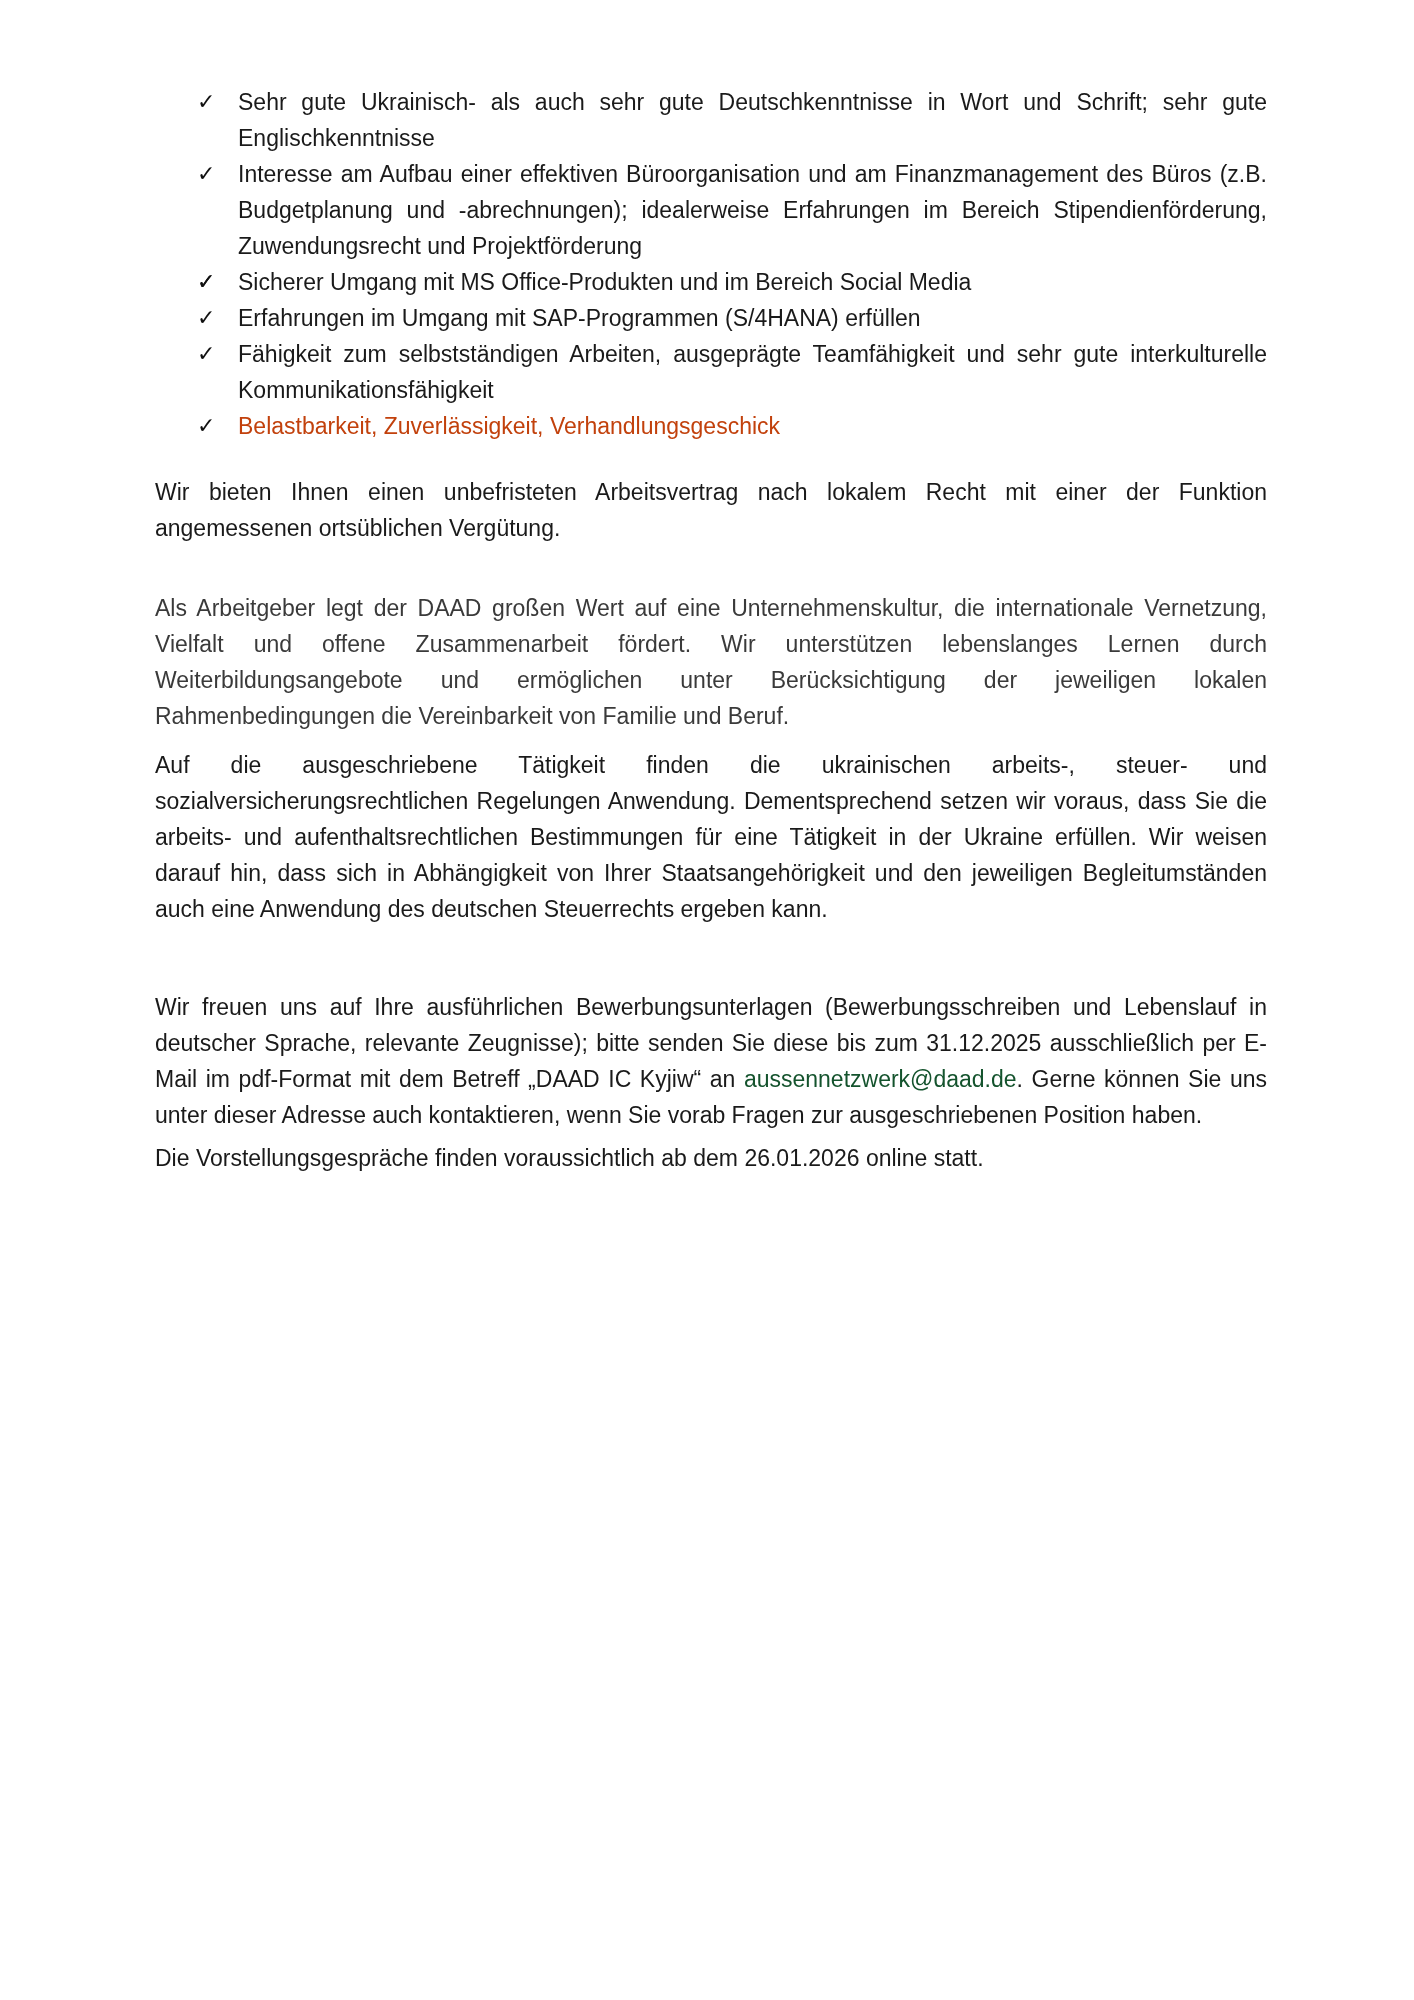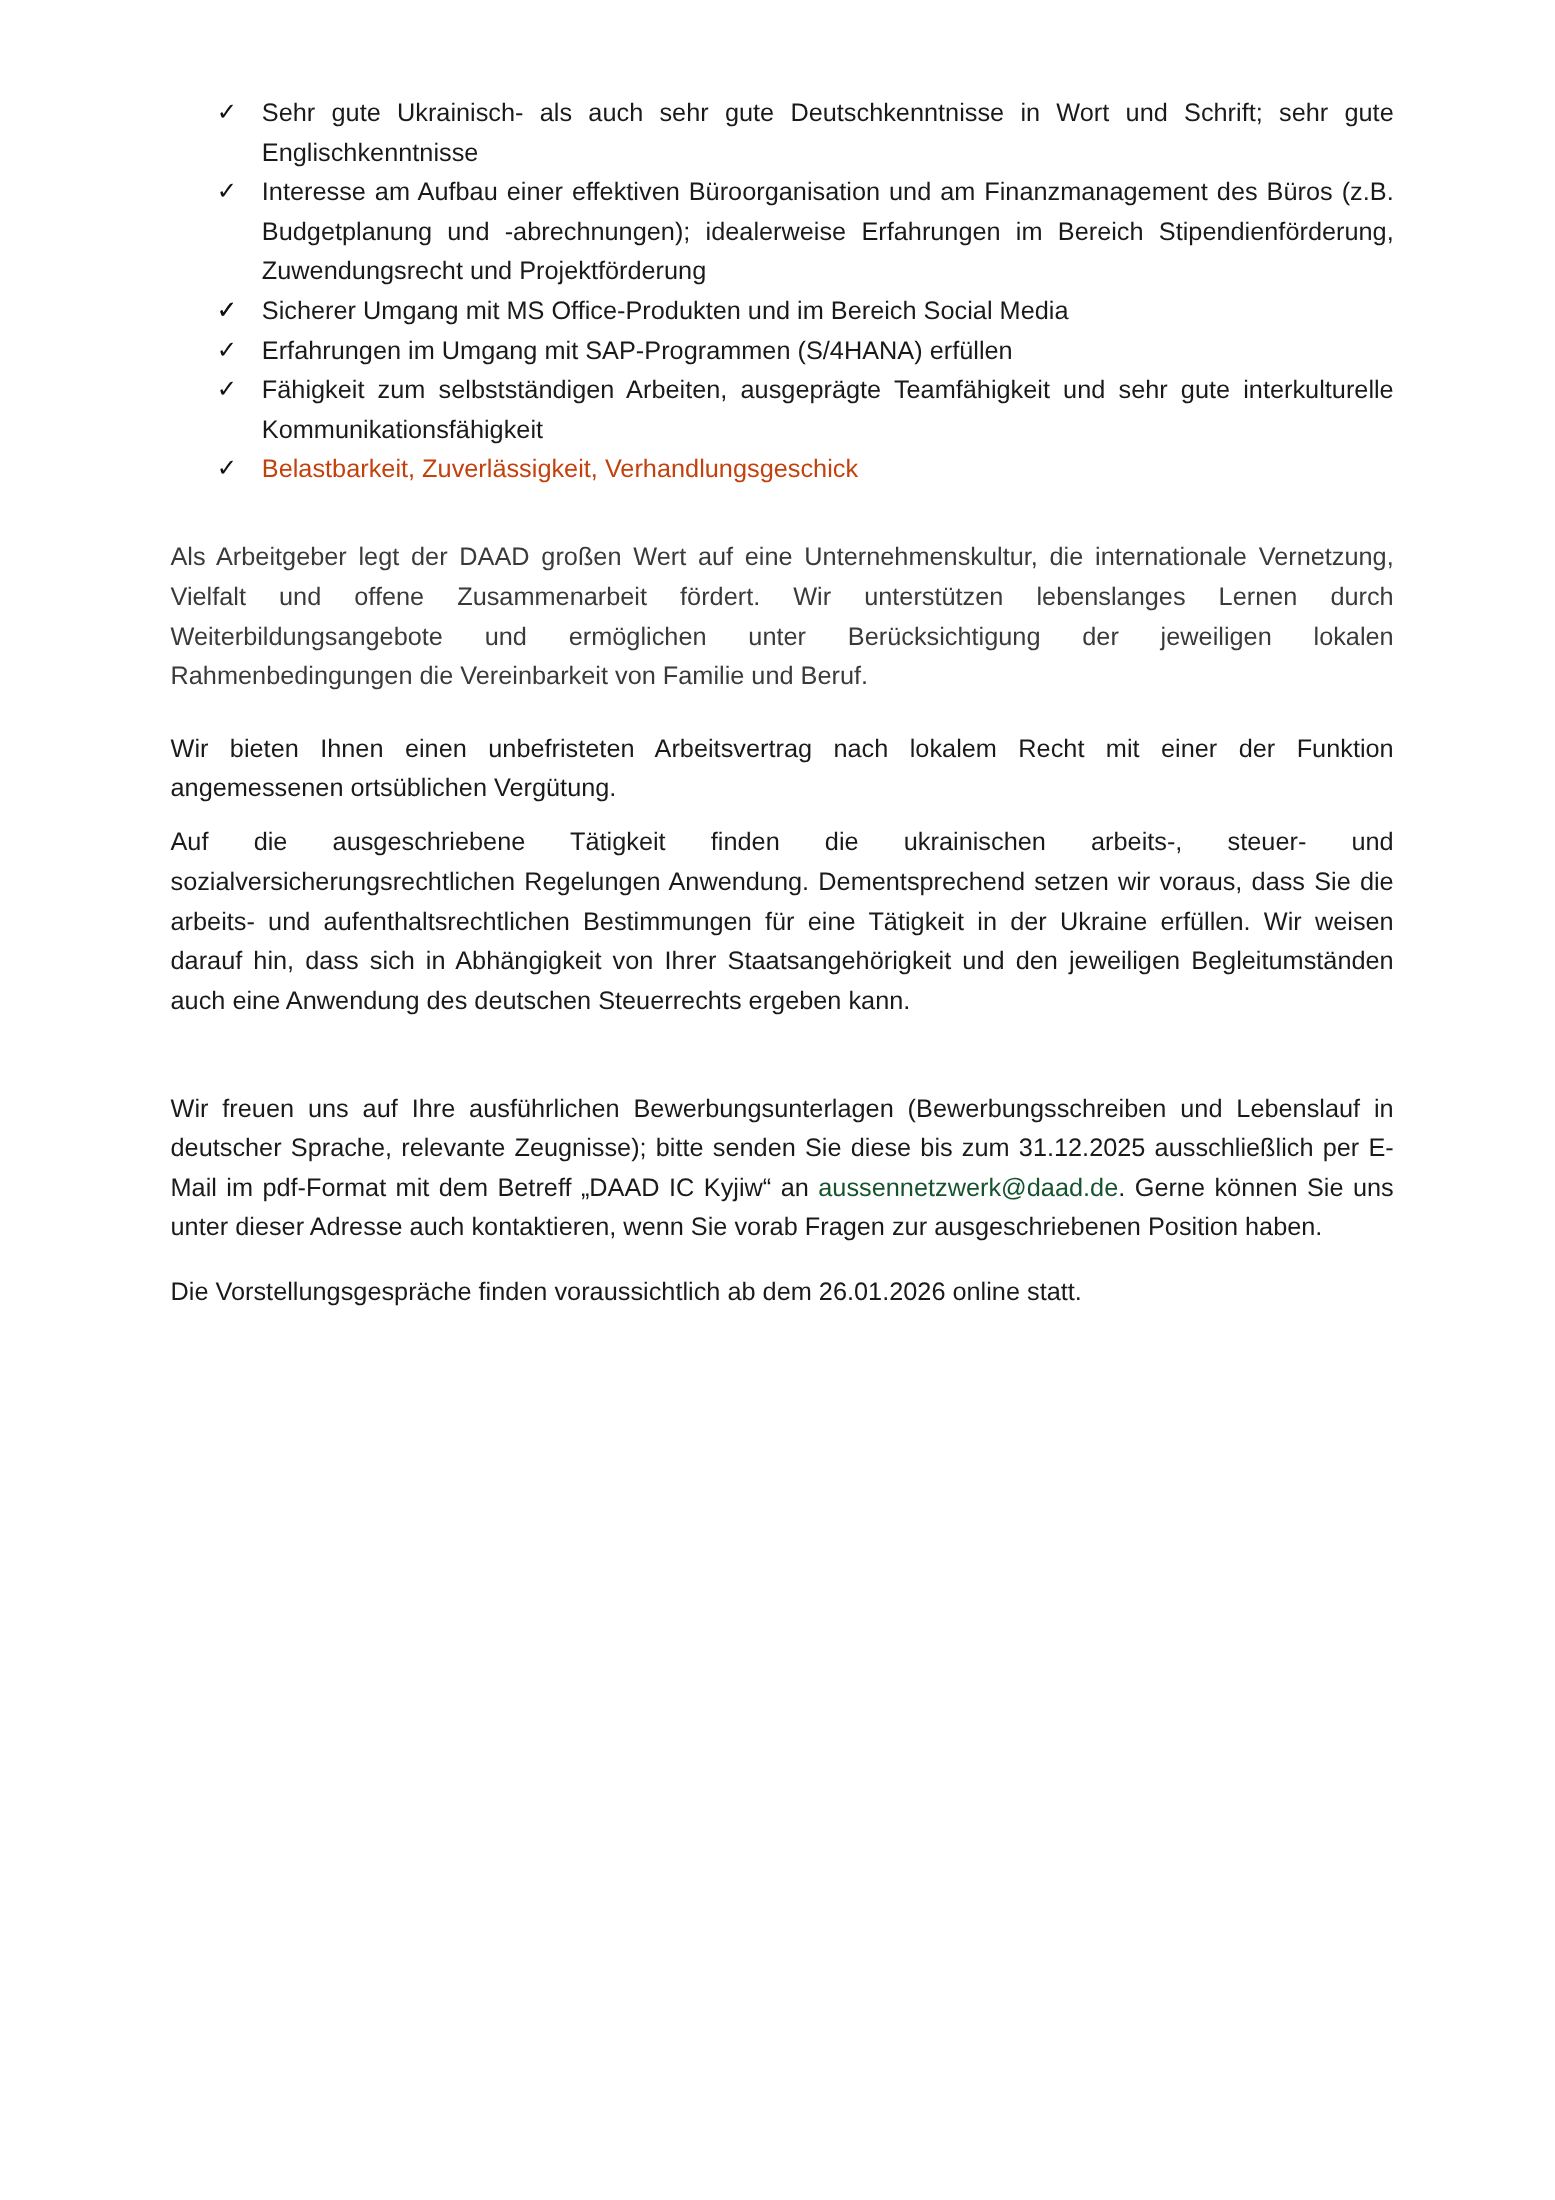--- a/index.html
+++ b/index.html
@@ -50,21 +50,21 @@
     }
     .para {
       text-align: justify;
       margin: 0;
     }
     .muted-para { color: #3a3a3a; }
     .p1 { margin-top: 44px; }
     .p2 { margin-top: 30px; }
     .p3 { margin-top: 13px; }
     .p4 { margin-top: 62px; }
-    .p5 { margin-top: 23px; }
+    .p5 { margin-top: 7px; }
     a.link {
       color: #14532d;
       text-decoration: none;
     }
   </style>
 </head>
 <body>
 
 <div class="page">
 
@@ -92,23 +92,23 @@
       <span class="check">✓</span>
       <span class="txt">Fähigkeit zum selbstständigen Arbeiten, ausgeprägte Teamfähigkeit und sehr gute interkulturelle Kommunikationsfähigkeit</span>
     </li>
     <li class="muted">
       <span class="check">✓</span>
       <span class="txt">Belastbarkeit, Zuverlässigkeit, Verhandlungsgeschick</span>
     </li>
   </ul>
 
 
+  <p class="para p2">Wir bieten Ihnen einen unbefristeten Arbeitsvertrag nach lokalem Recht mit einer der Funktion angemessenen ortsüblichen Vergütung.</p>
+
   <p class="para muted-para p1">Als Arbeitgeber legt der DAAD großen Wert auf eine Unternehmenskultur, die internationale Vernetzung, Vielfalt und offene Zusammenarbeit fördert. Wir unterstützen lebenslanges Lernen durch Weiterbildungsangebote und ermöglichen unter Berücksichtigung der jeweiligen lokalen Rahmenbedingungen die Vereinbarkeit von Familie und Beruf.</p>
-
-  <p class="para p2">Wir bieten Ihnen einen unbefristeten Arbeitsvertrag nach lokalem Recht mit einer der Funktion angemessenen ortsüblichen Vergütung.</p>
 
   <p class="para p3">Auf die ausgeschriebene Tätigkeit finden die ukrainischen arbeits-, steuer- und sozialversicherungsrechtlichen Regelungen Anwendung. Dementsprechend setzen wir voraus, dass Sie die arbeits- und aufenthaltsrechtlichen Bestimmungen für eine Tätigkeit in der Ukraine erfüllen. Wir weisen darauf hin, dass sich in Abhängigkeit von Ihrer Staatsangehörigkeit und den jeweiligen Begleitumständen auch eine Anwendung des deutschen Steuerrechts ergeben kann.</p>
 
   <p class="para p4"><span>Wir freuen uns auf Ihre ausführlichen Bewerbungsunterlagen (Bewerbungsschreiben und Lebenslauf in deutscher Sprache, relevante Zeugnisse); bitte senden Sie diese bis zum 31.12.2025 ausschließlich per E-Mail im pdf-Format mit dem Betreff „DAAD IC Kyjiw“ an </span><a class="link" title="aussennetzwerk@daad.de">aussennetzwerk@daad.de</a><span>. Gerne können Sie uns unter dieser Adresse auch kontaktieren, wenn Sie vorab Fragen zur ausgeschriebenen Position haben.</span></p>
 
   <p class="para p5">Die Vorstellungsgespräche finden voraussichtlich ab dem 26.01.2026 online statt.</p>
 
 </div>
 
 </body></html>

